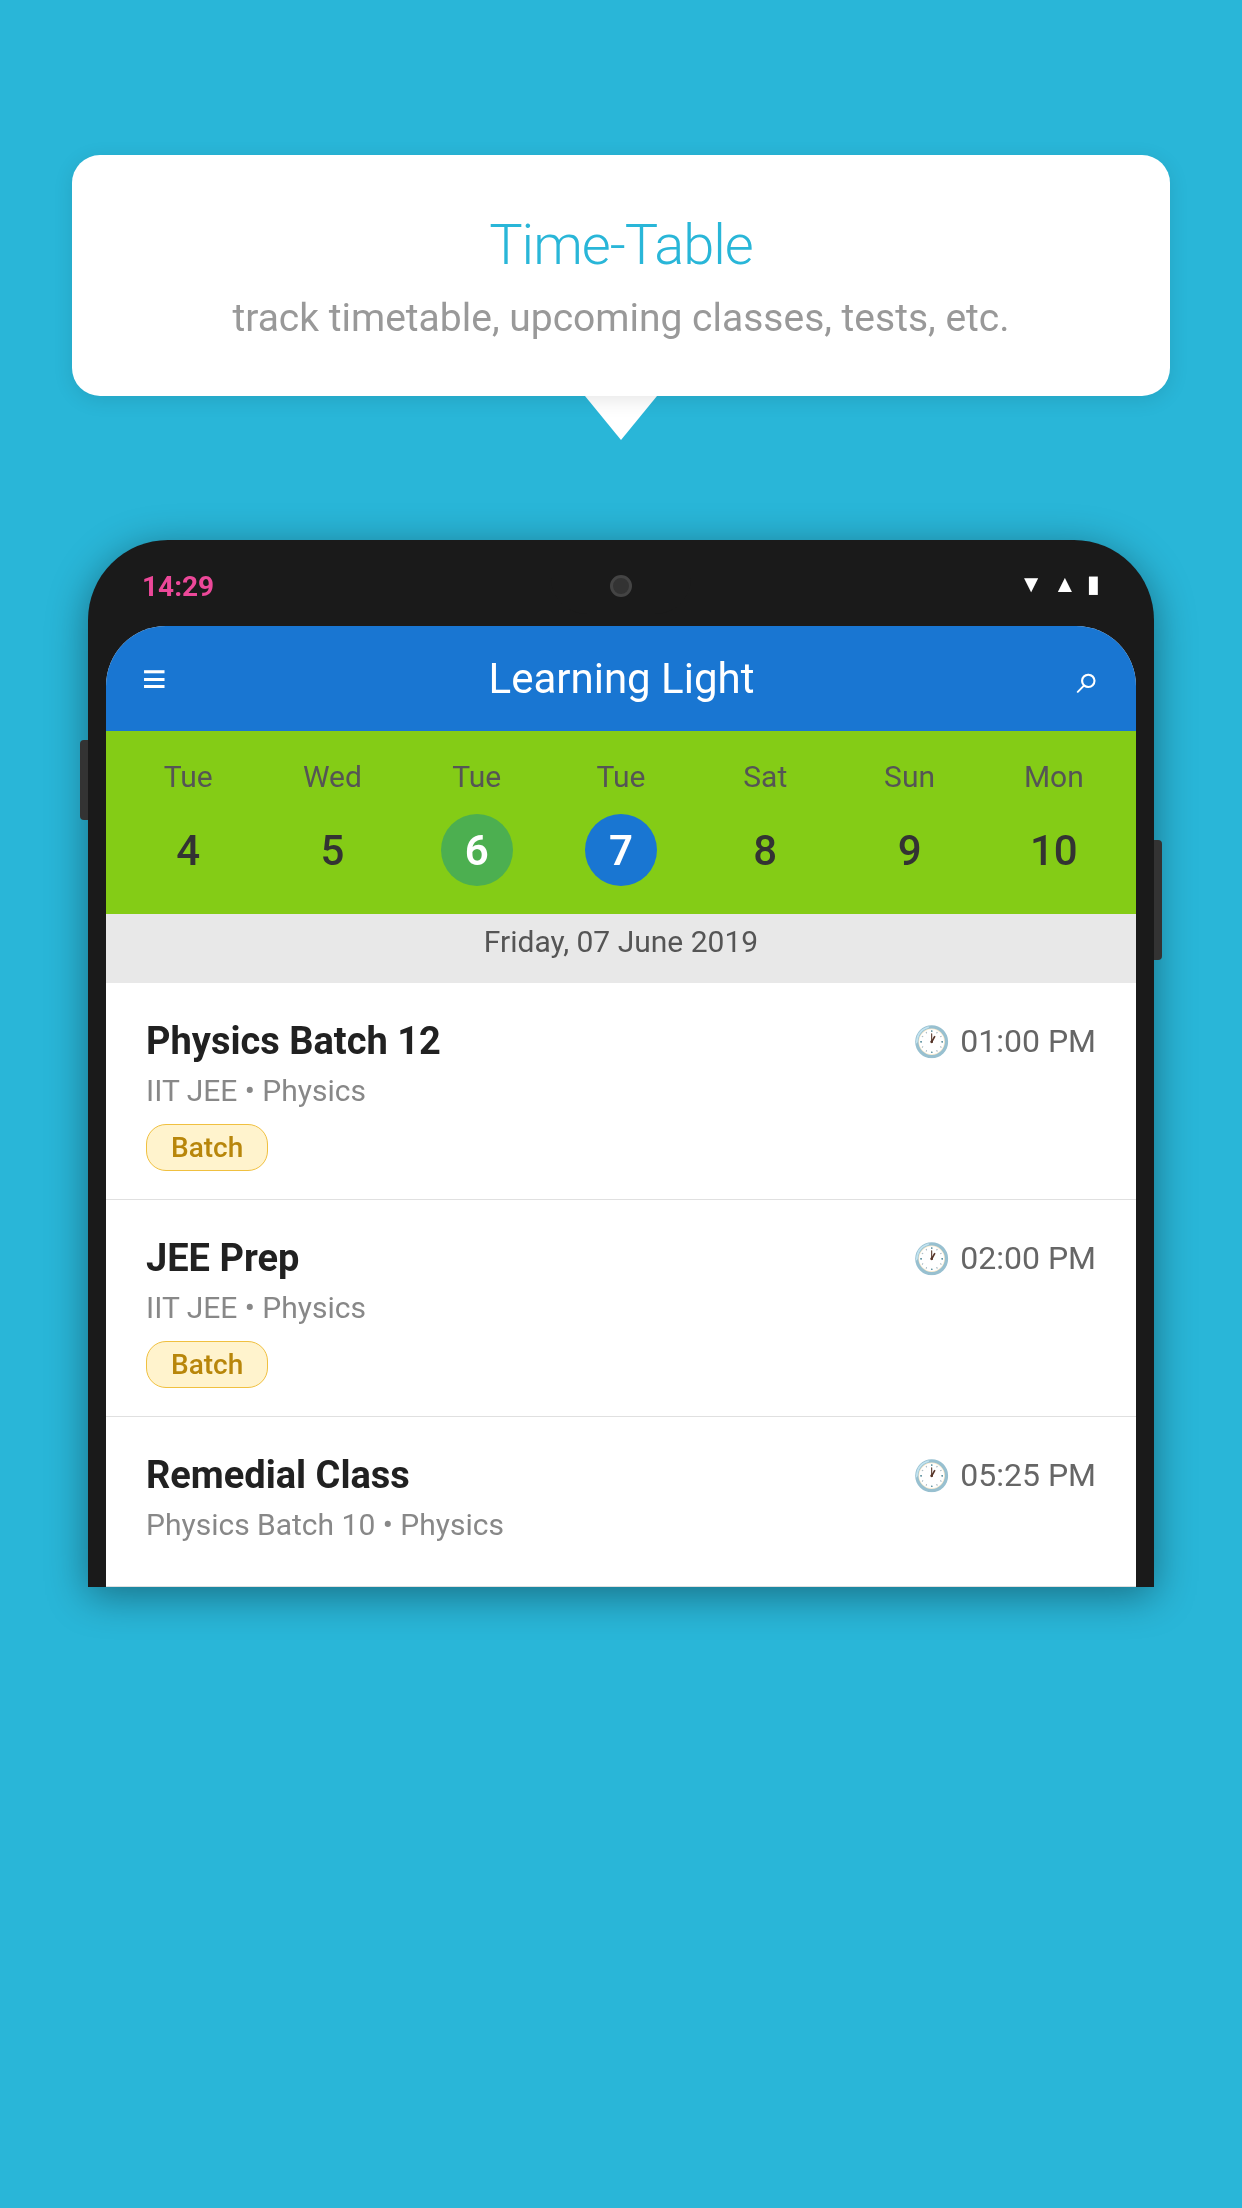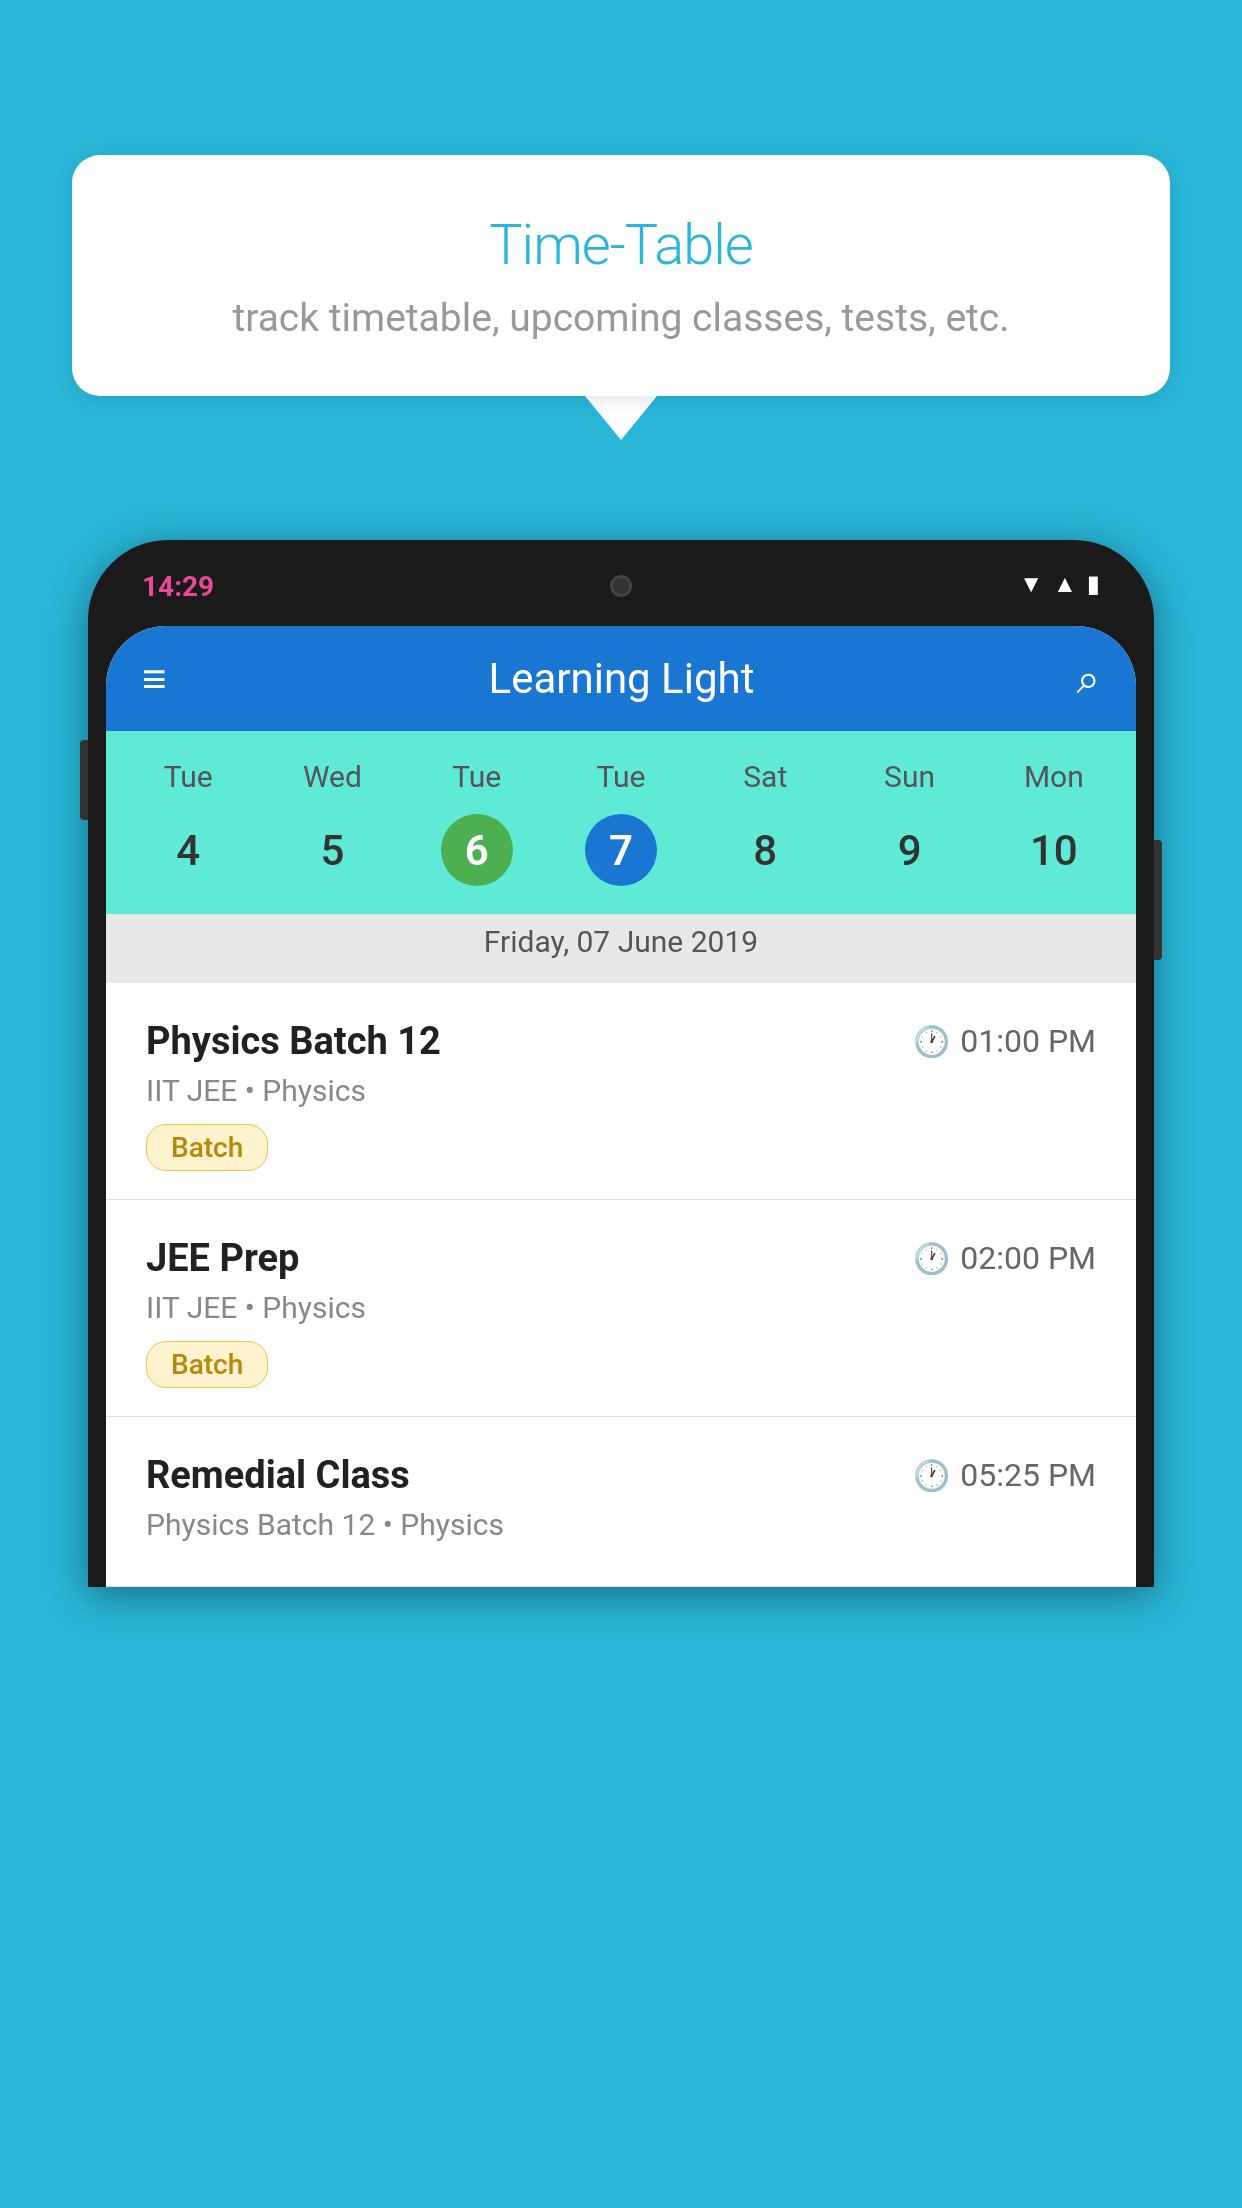--- a/index.html
+++ b/index.html
@@ -157,21 +157,21 @@
       font-weight: 400;
     }
 
     .app-bar-search {
       color: white;
       font-size: 42px;
     }
 
     
     .calendar-week {
-      background: #5eead4;
+      background: #84cc16;
       padding: 0;
     }
 
     .days-header {
       display: grid;
       grid-template-columns: repeat(7, 1fr);
       padding: 28px 10px 10px;
     }
 
     .day-label {
@@ -403,19 +403,19 @@
         </div>
 
         <div class="schedule-item">
           <div class="schedule-item-header">
             <span class="schedule-item-title">Remedial Class</span>
             <span class="schedule-item-time">
               <span class="clock-icon">🕐</span>
               <span>05:25 PM</span>
             </span>
           </div>
-          <div class="schedule-item-subtitle">Physics Batch 12 • Physics</div>
+          <div class="schedule-item-subtitle">Physics Batch 10 • Physics</div>
         </div>
 
       </div>
     </div>
   </div>
 </div>
 
 </body></html>

